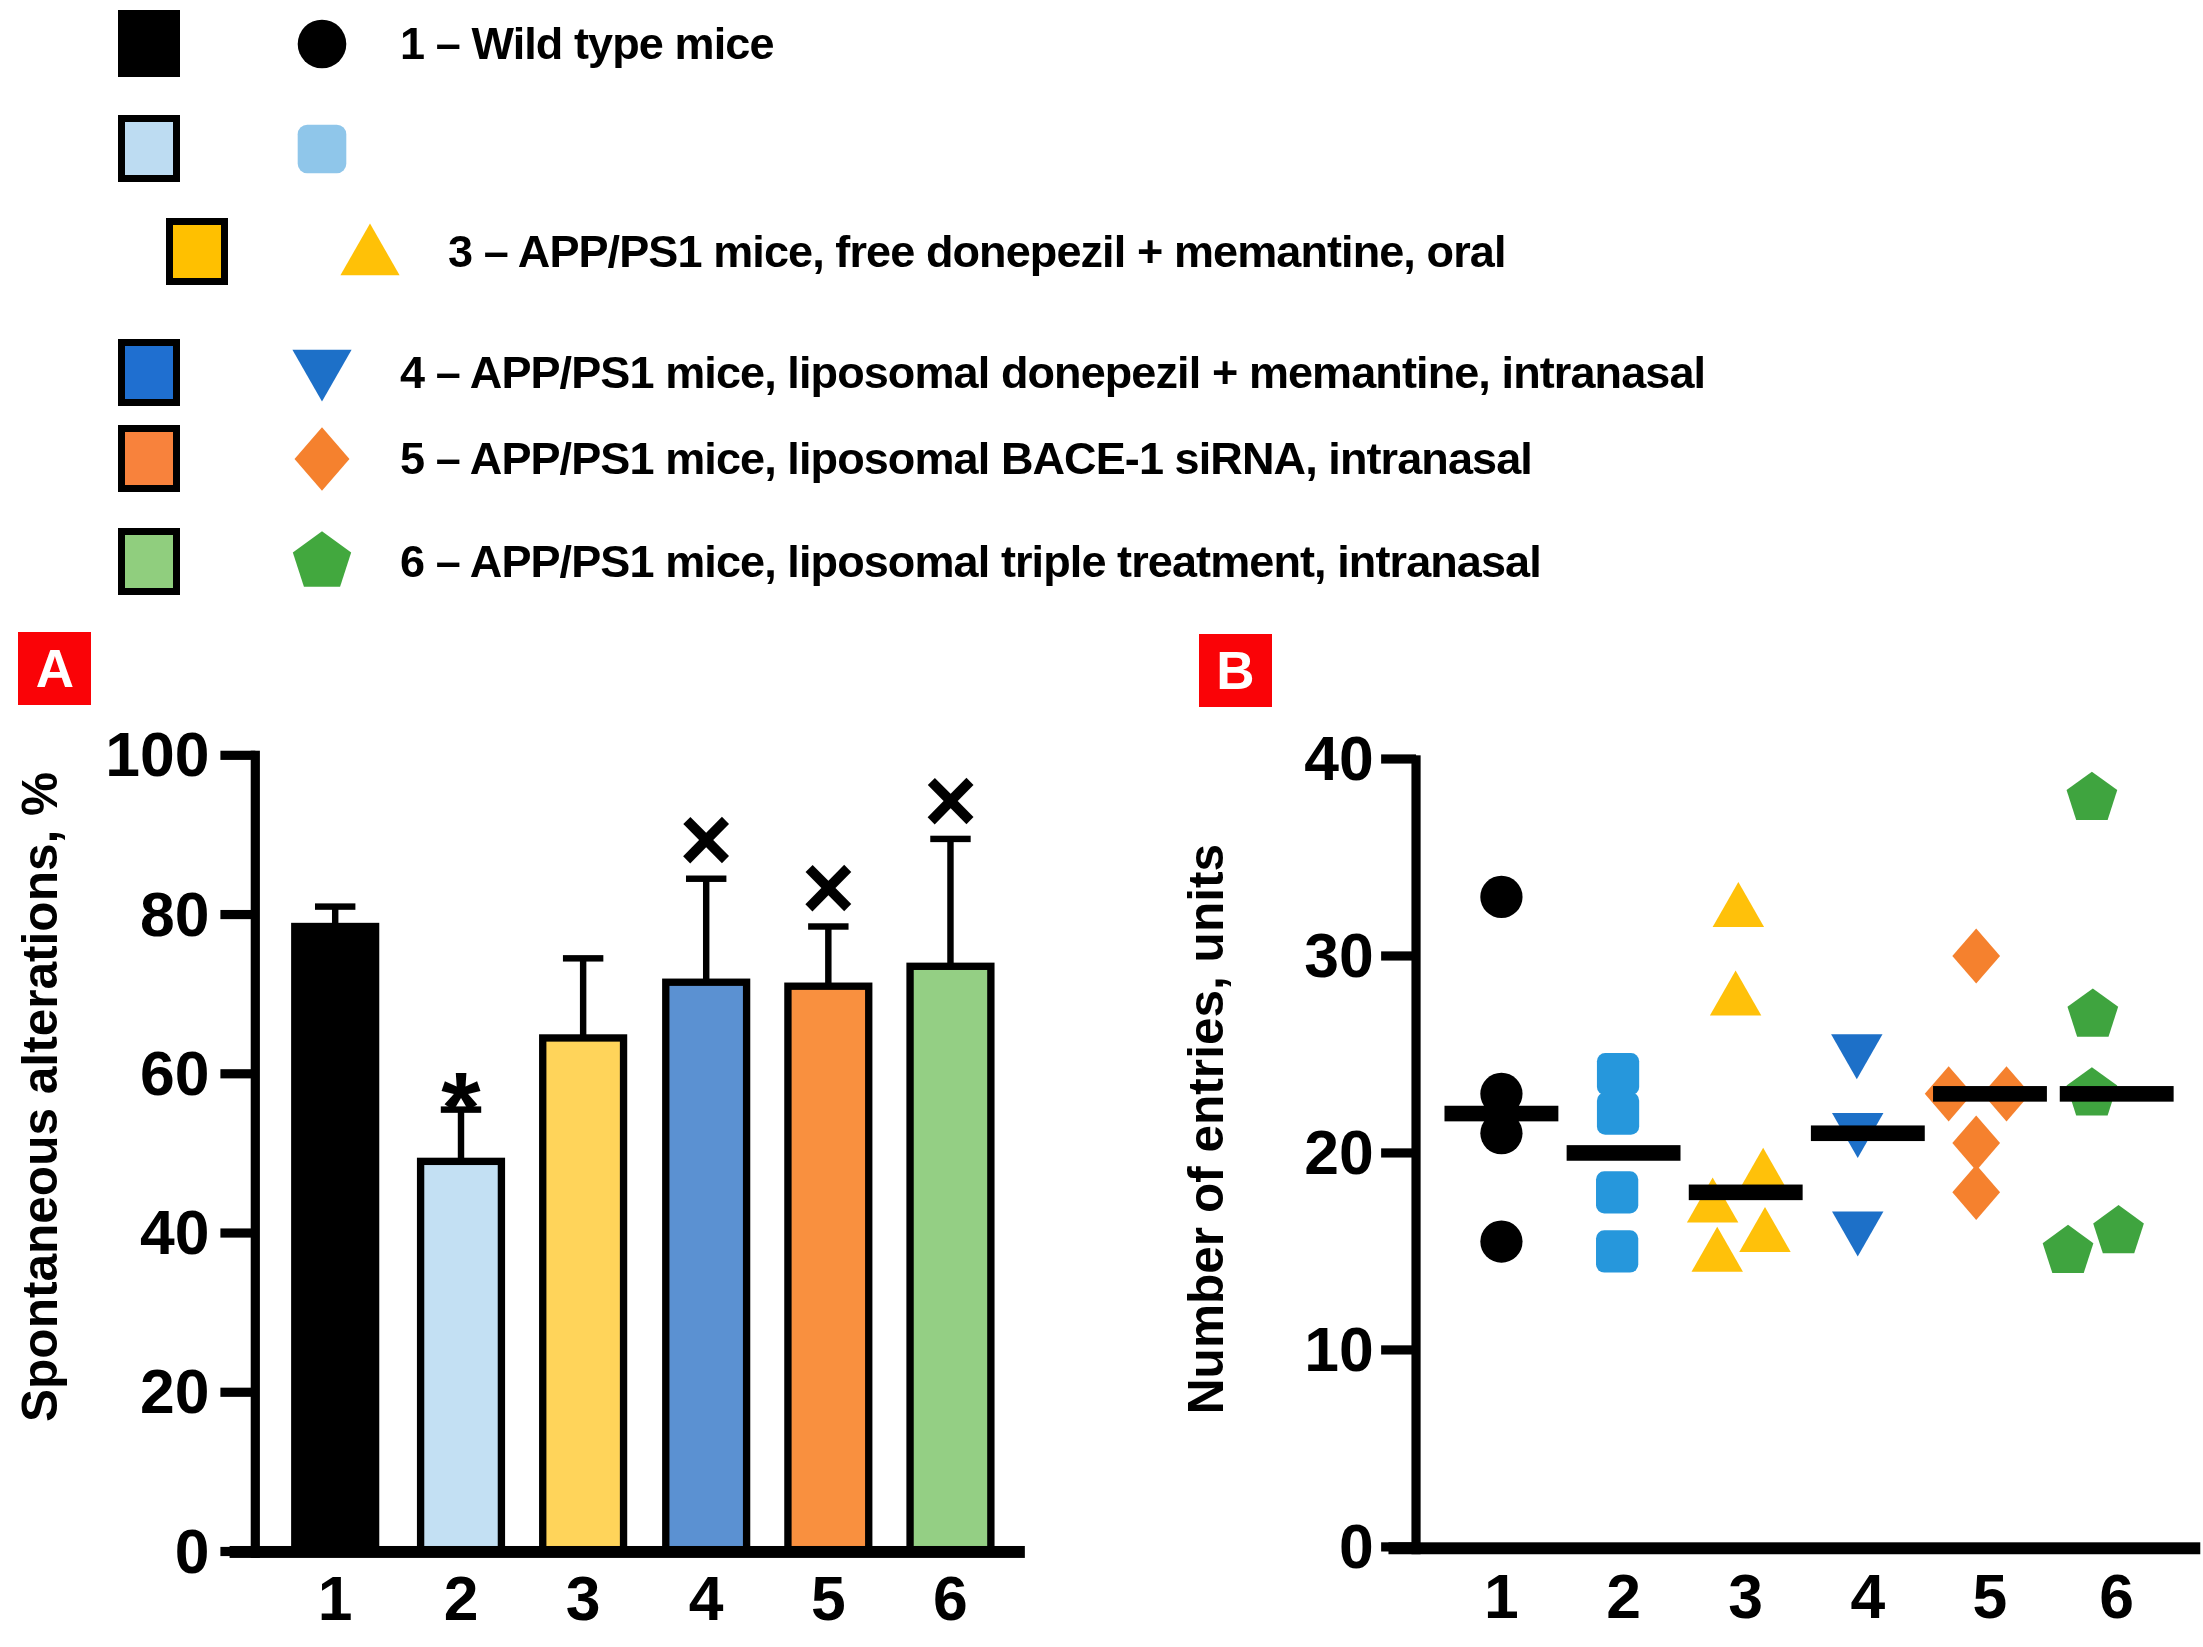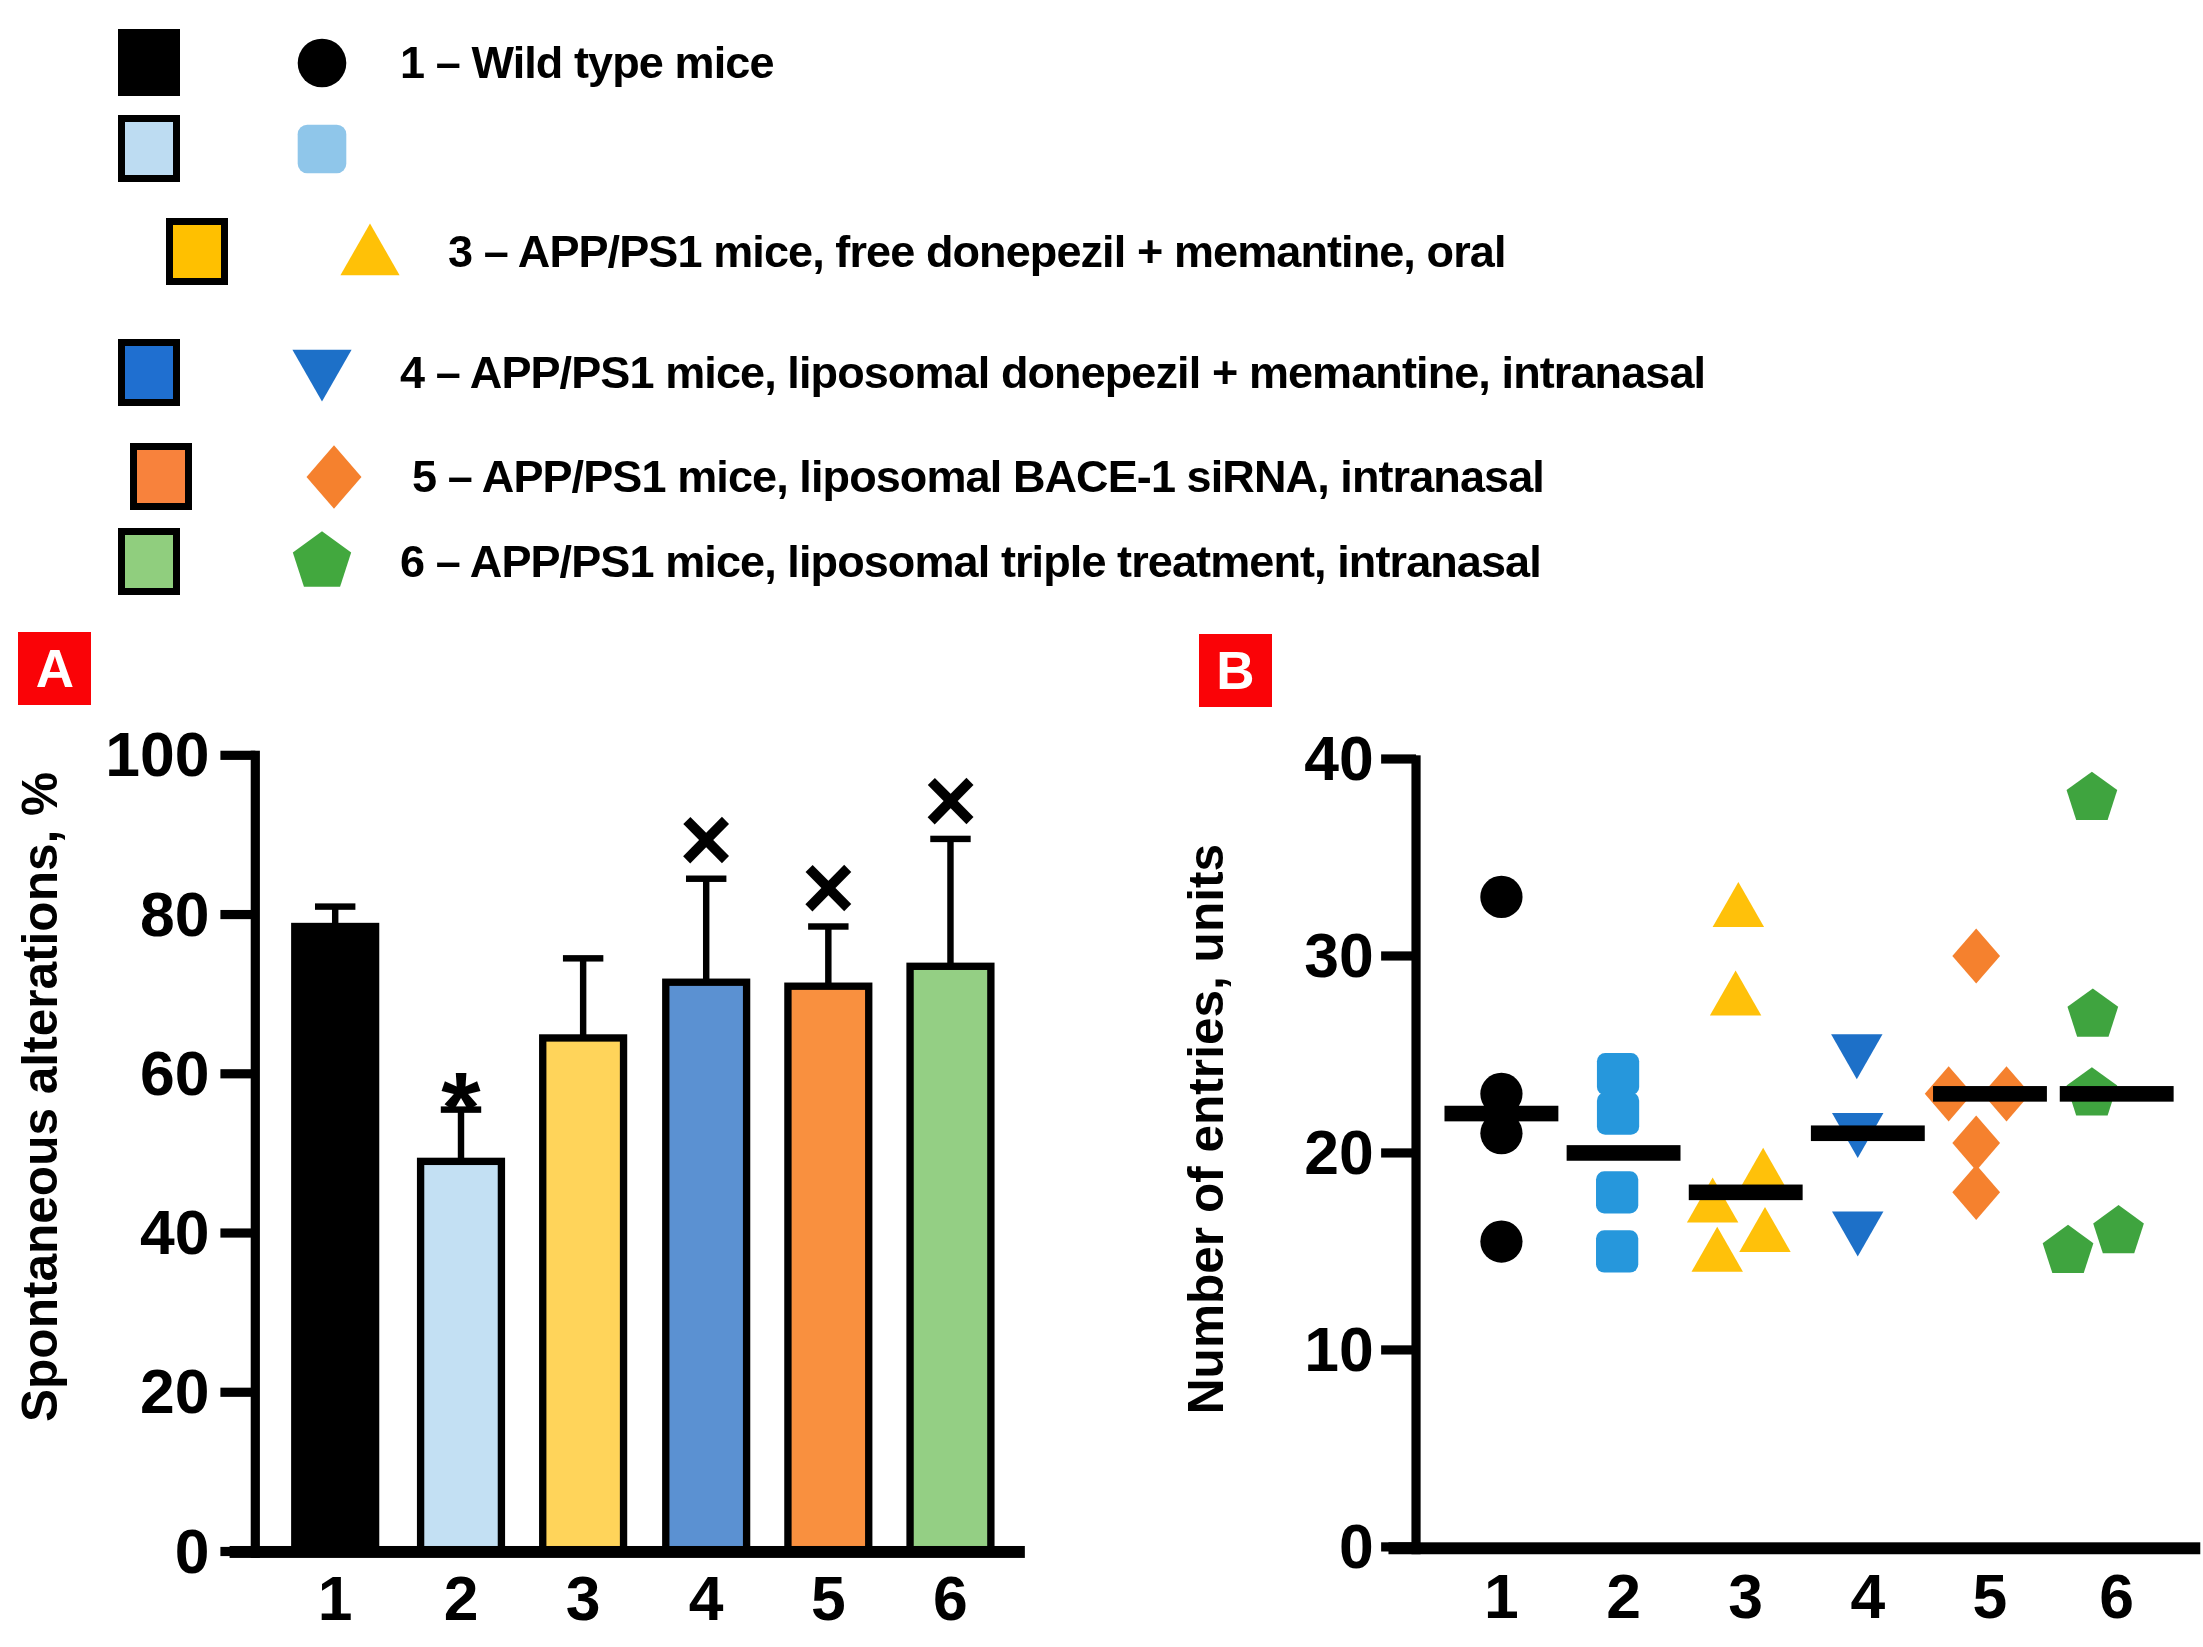--- a/index.html
+++ b/index.html
@@ -1,25 +1,25 @@
 <!DOCTYPE html>
 <html style="font-size:14.7px"><head>
 <meta charset="utf-8">
 <style>
   html,body{margin:0;padding:0;}
   body{
     width:2204px;height:1647px;position:relative;background:#ffffff;
     font-family:"Liberation Sans",sans-serif;font-weight:bold;overflow:hidden;
   }
   .legend-row{position:absolute;left:118px;height:83px;display:flex;align-items:center;}
-  .legend-row:nth-of-type(1){top:21px;align-items:center;}
+  .legend-row:nth-of-type(1){top:2px;align-items:center;}
   .legend-row:nth-of-type(2){top:107px;}
   .legend-row:nth-of-type(3){top:210px;margin-left:48px;}
   .legend-row:nth-of-type(4){top:331px;}
-  .legend-row:nth-of-type(5){top:435px;margin-left:12px;}
+  .legend-row:nth-of-type(5){top:417px;}
   .legend-row:nth-of-type(6){top:520px;justify-content:flex-end;}
   .swatch{width:48px;height:53px;border:7.3px solid #000;flex:0 0 auto;}
   .lmarker{width:68px;height:68px;margin-left:108px;flex:0 0 auto;}
   .ltext{margin-left:44px;font-size:45px;color:#000;white-space:nowrap;letter-spacing:-0.9px;}
   .badge{
     position:absolute;width:73px;height:73px;color:#fff;font-size:53px;
     display:flex;align-items:center;justify-content:center;
   }
   #badgeA{left:18.4px;top:632px;}
   #badgeB{left:1199px;top:634px;}

